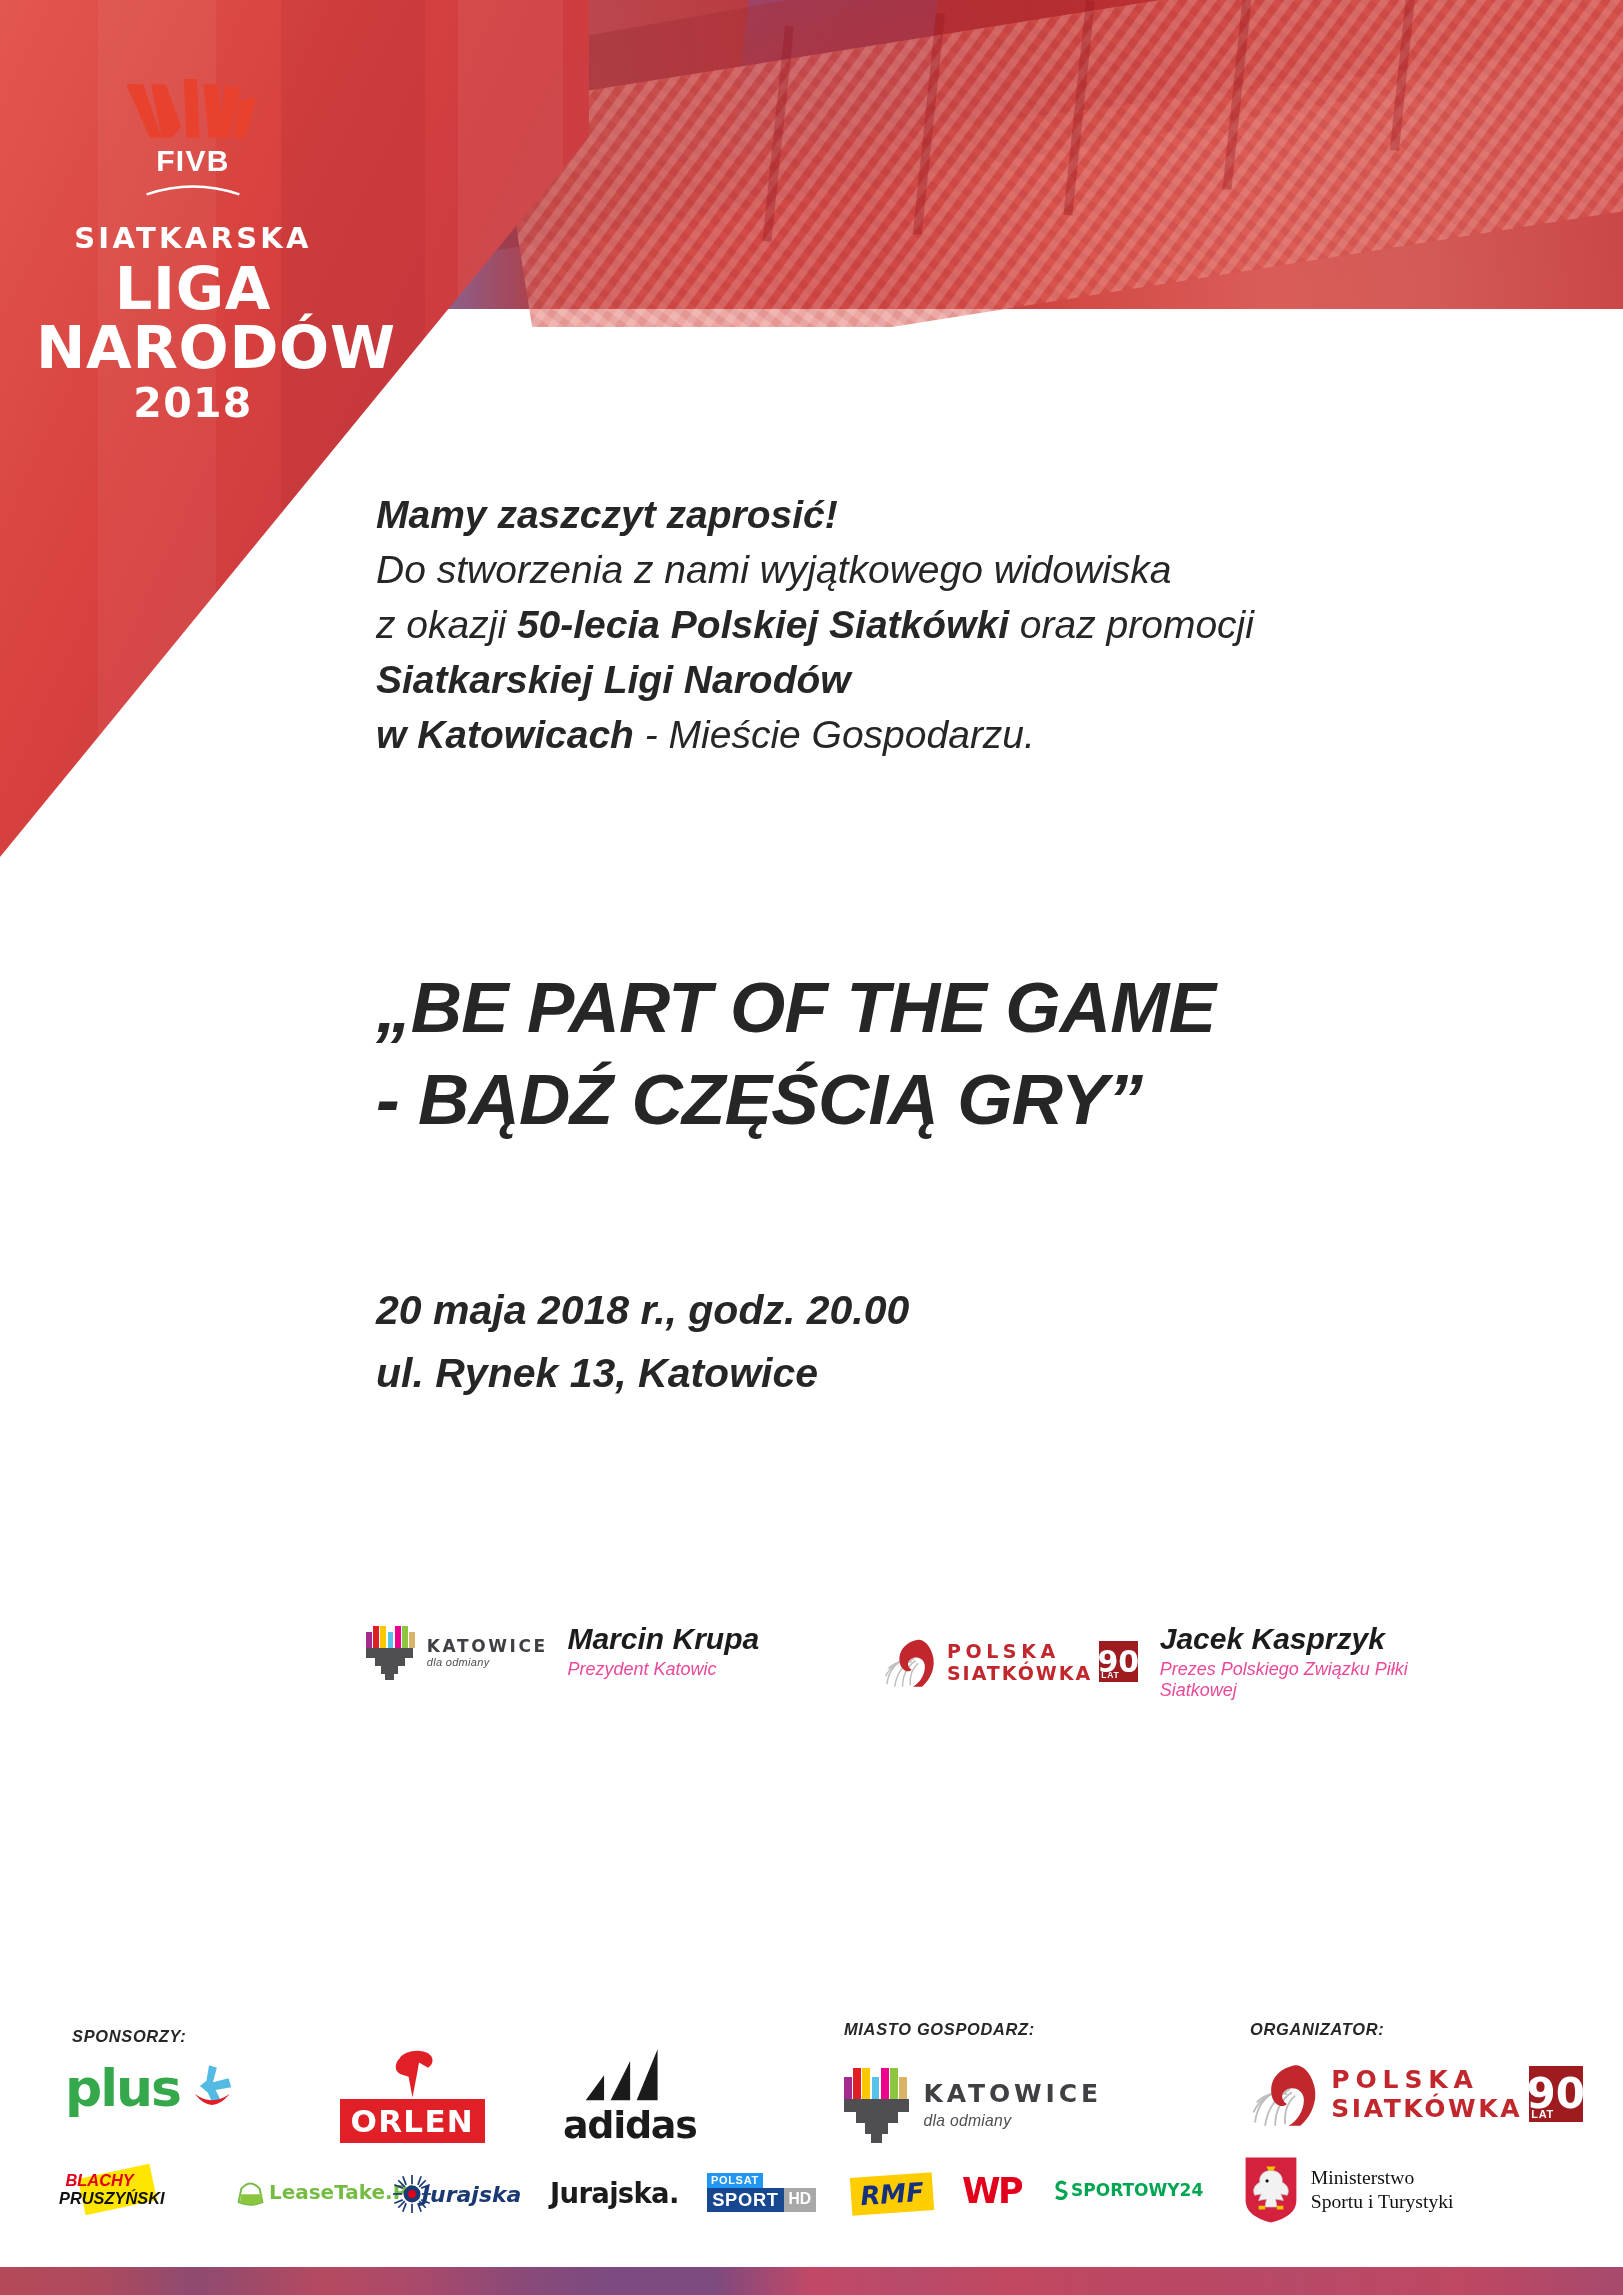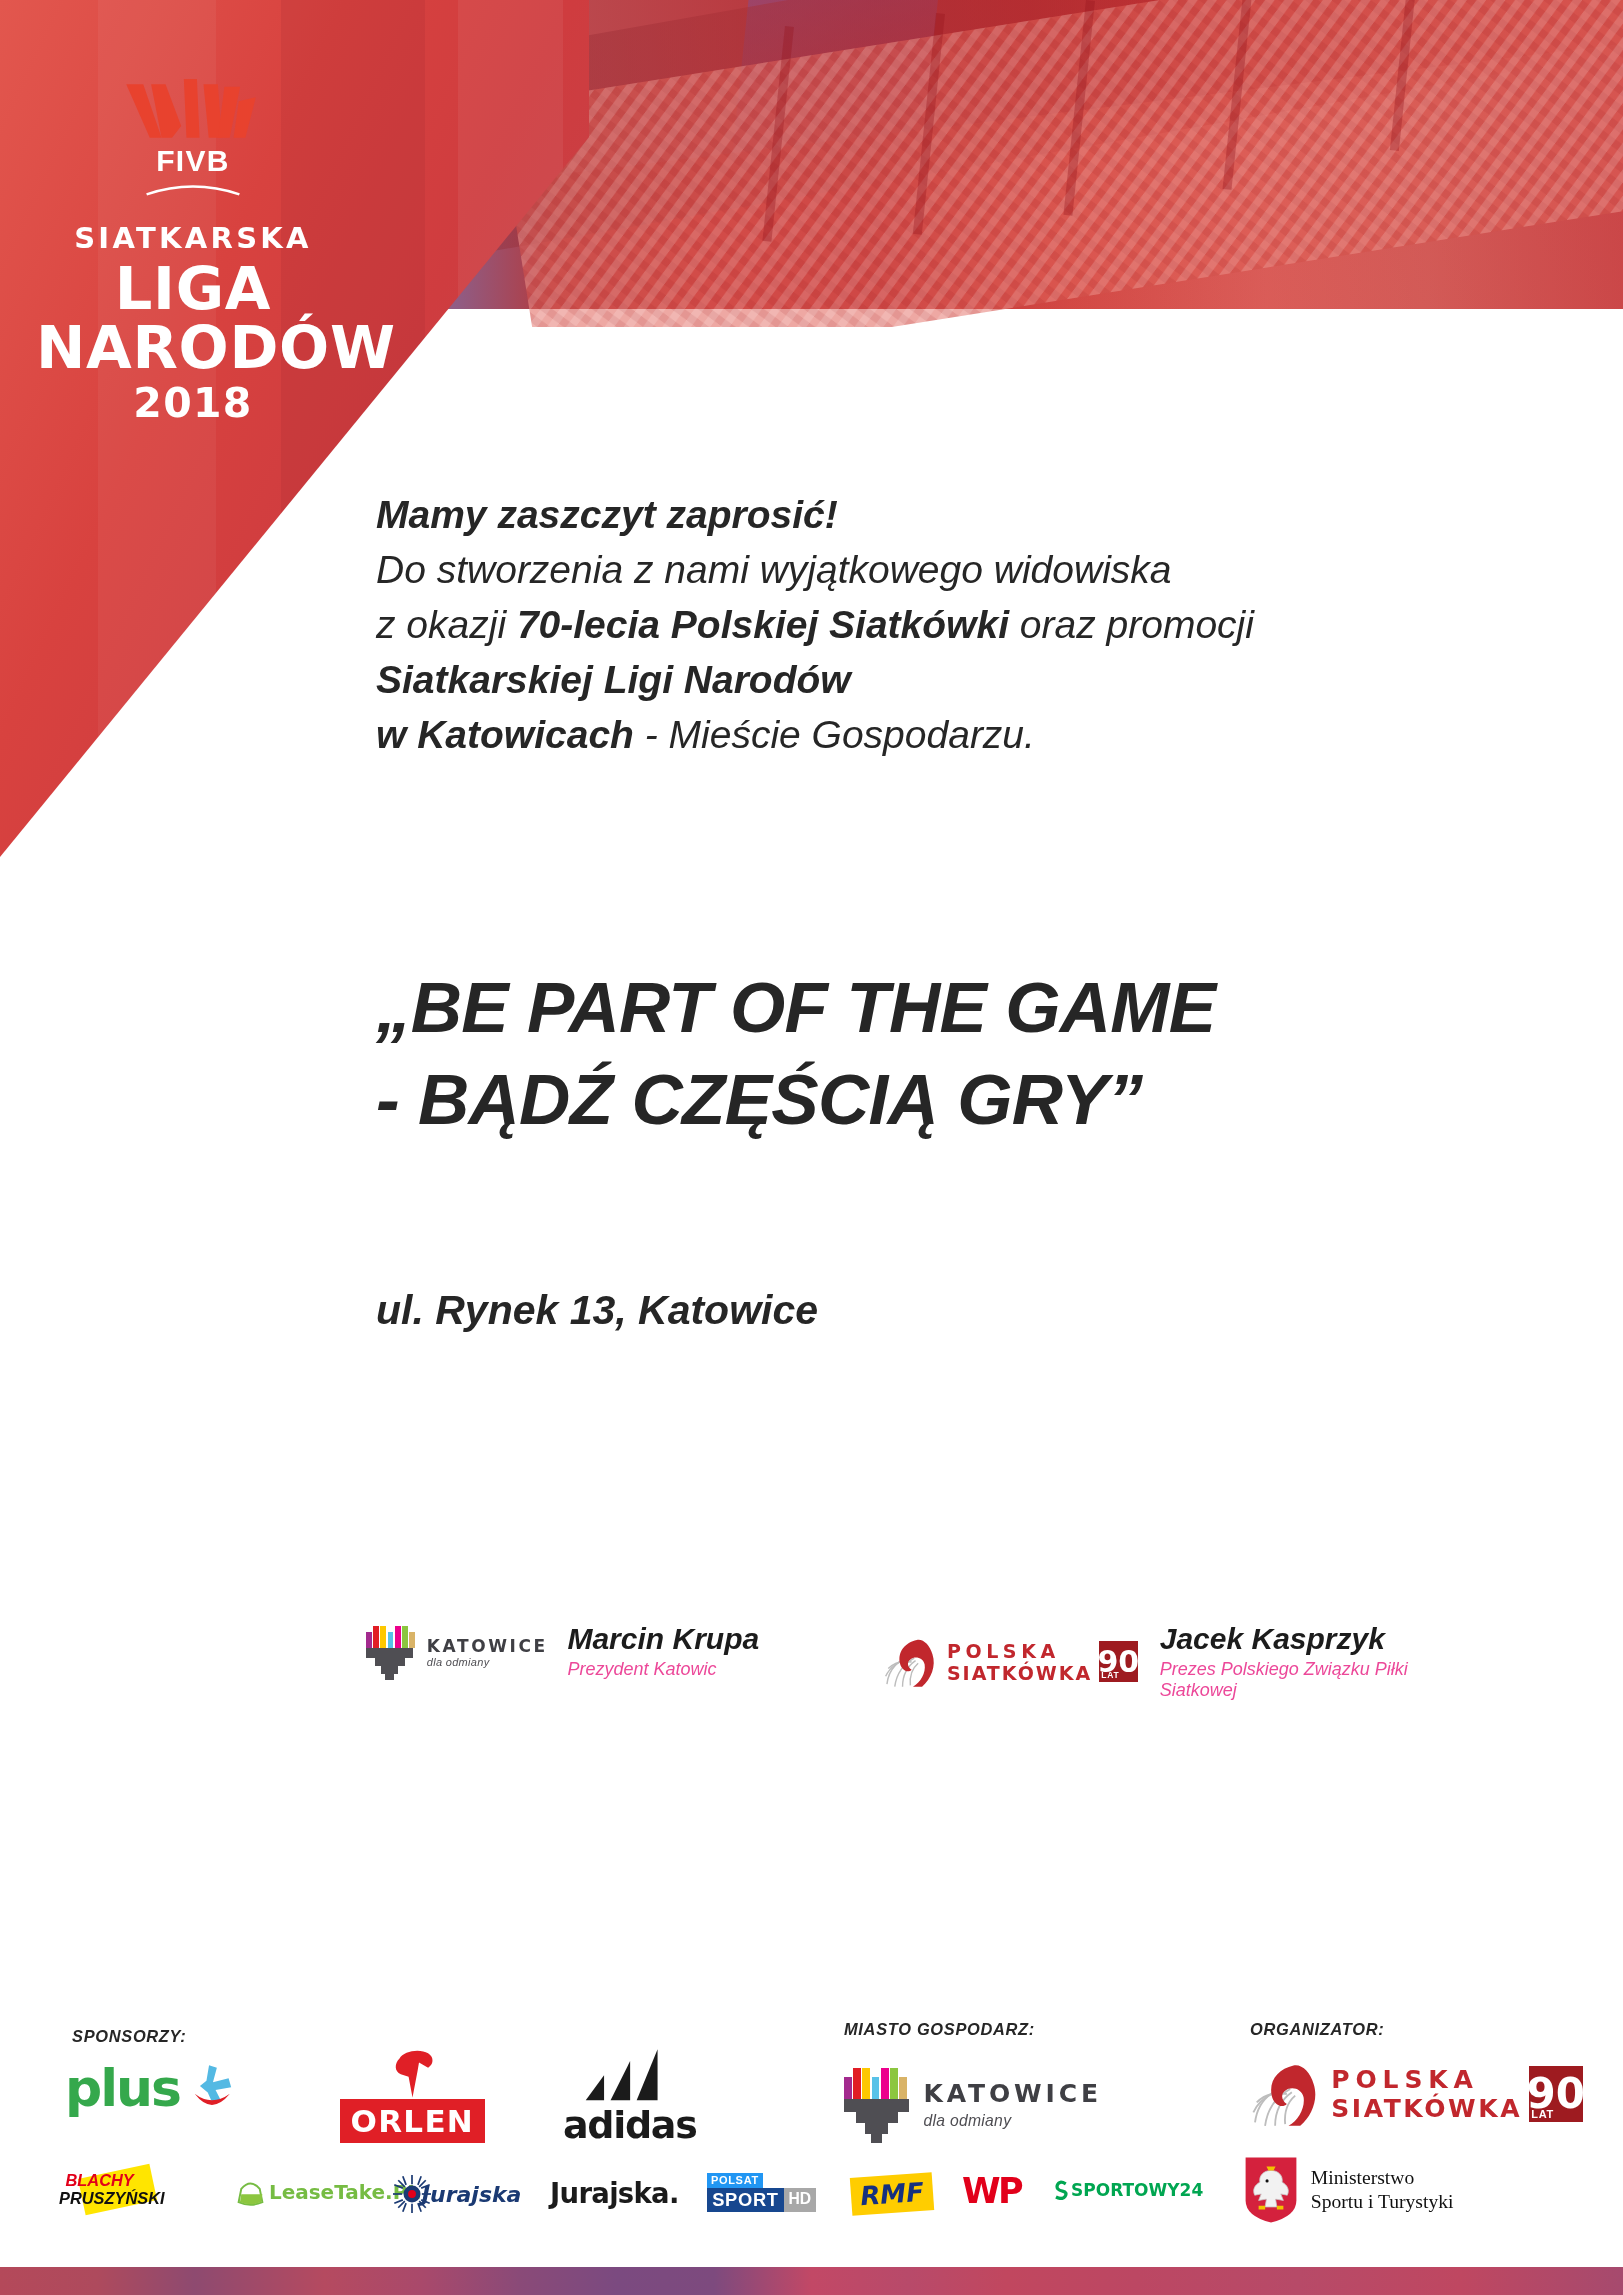--- a/index.html
+++ b/index.html
@@ -203,34 +203,35 @@
   </div>
   <div id="vnl-siatkarska">SIATKARSKA</div>
   <div id="vnl-liga">LIGA NARODÓW</div>
   <div id="vnl-year">2018</div>
 </div>
 
 <div id="invite-block">
   <div class="line b">Mamy zaszczyt zaprosić!</div>
   <div class="line">Do stworzenia z nami wyjątkowego widowiska</div>
   <div class="line">
-    <span class="thin">z okazji </span><span class="bold">70-lecia Polskiej Siatkówki</span><span class="thin"> oraz promocji</span>
+    <span class="thin">z okazji </span><span class="bold">50-lecia Polskiej Siatkówki</span><span class="thin"> oraz promocji</span>
   </div>
   <div class="line b">Siatkarskiej Ligi Narodów</div>
   <div class="line">
     <span class="bold">w Katowicach</span><span class="thin"> - Mieście Gospodarzu.</span>
   </div>
 </div>
 
 <div id="headline">
   <div>„BE PART OF THE GAME</div>
   <div>- BĄDŹ CZĘŚCIĄ GRY”</div>
 </div>
 
 <div id="when-where">
+  <div>20 maja 2018 r., godz. 20.00</div>
   <div>ul. Rynek 13, Katowice</div>
 </div>
 
 <div id="signatures">
 
   <div class="sig" style="left:0px; top:13px;">
     <div class="kat-logo">
       <div class="kat-bars">
         <i style="height:15.7px;background:#a32a8e;"></i>
         <i style="height:22px;background:#e11d25;"></i>

